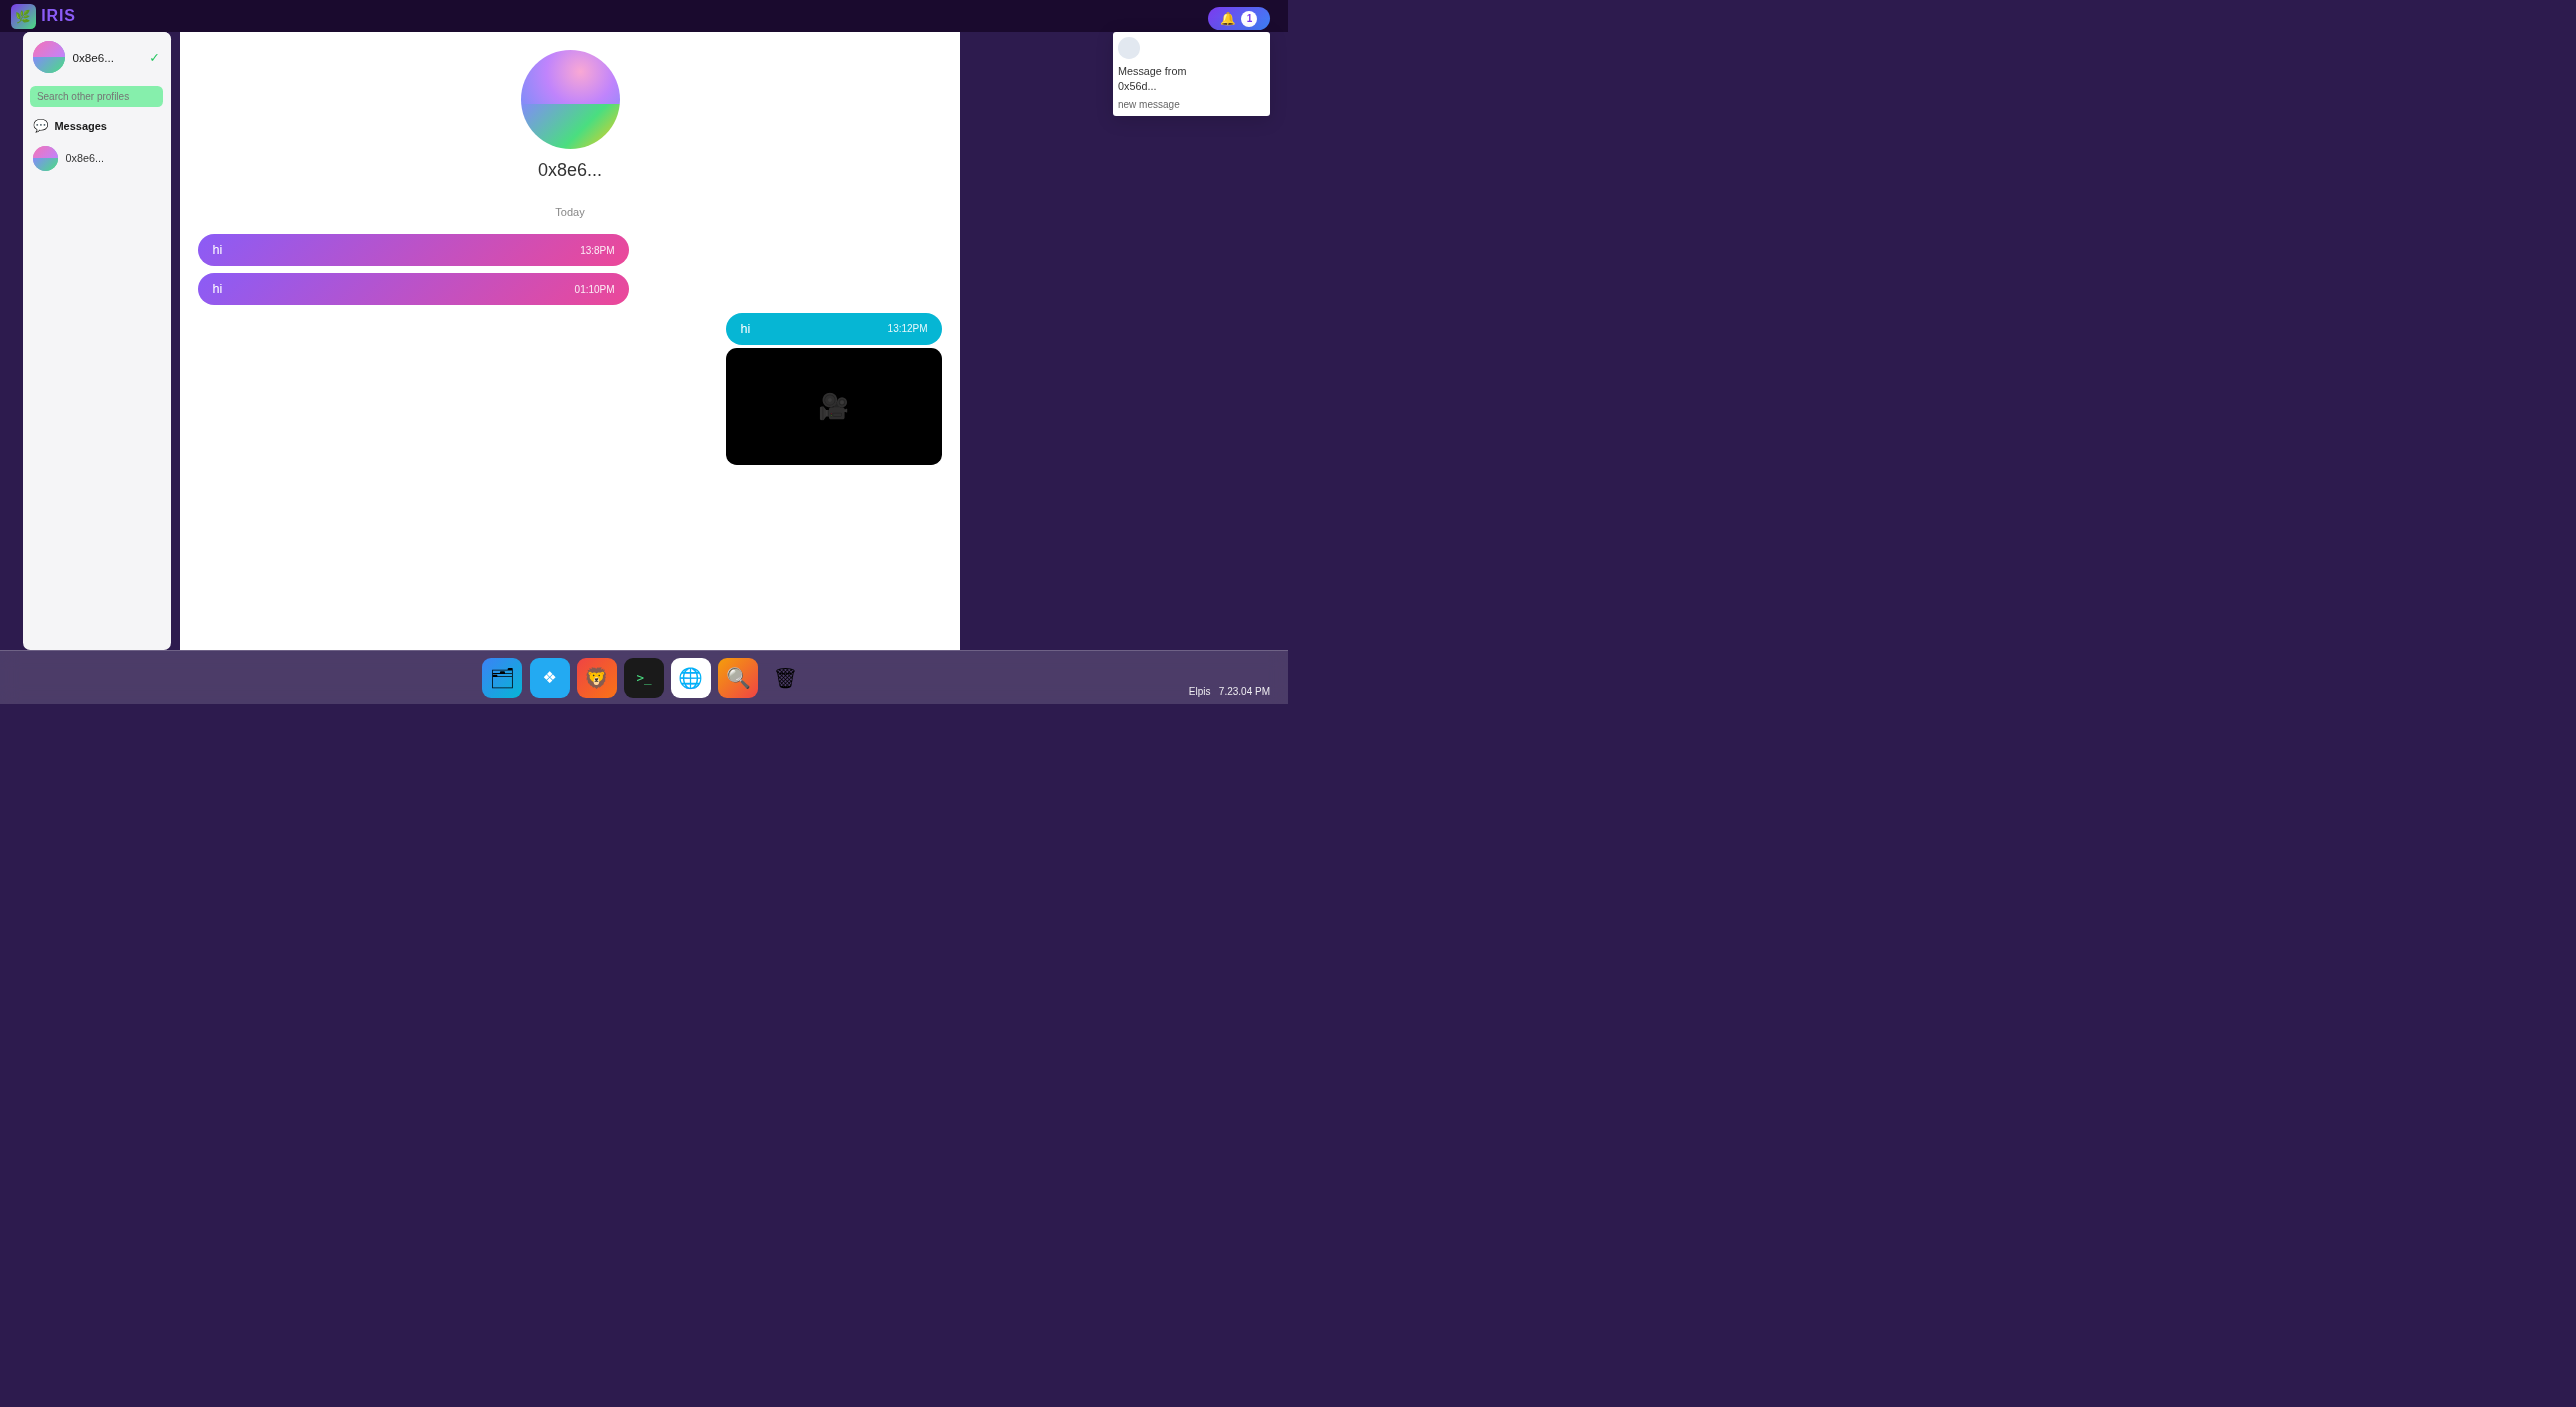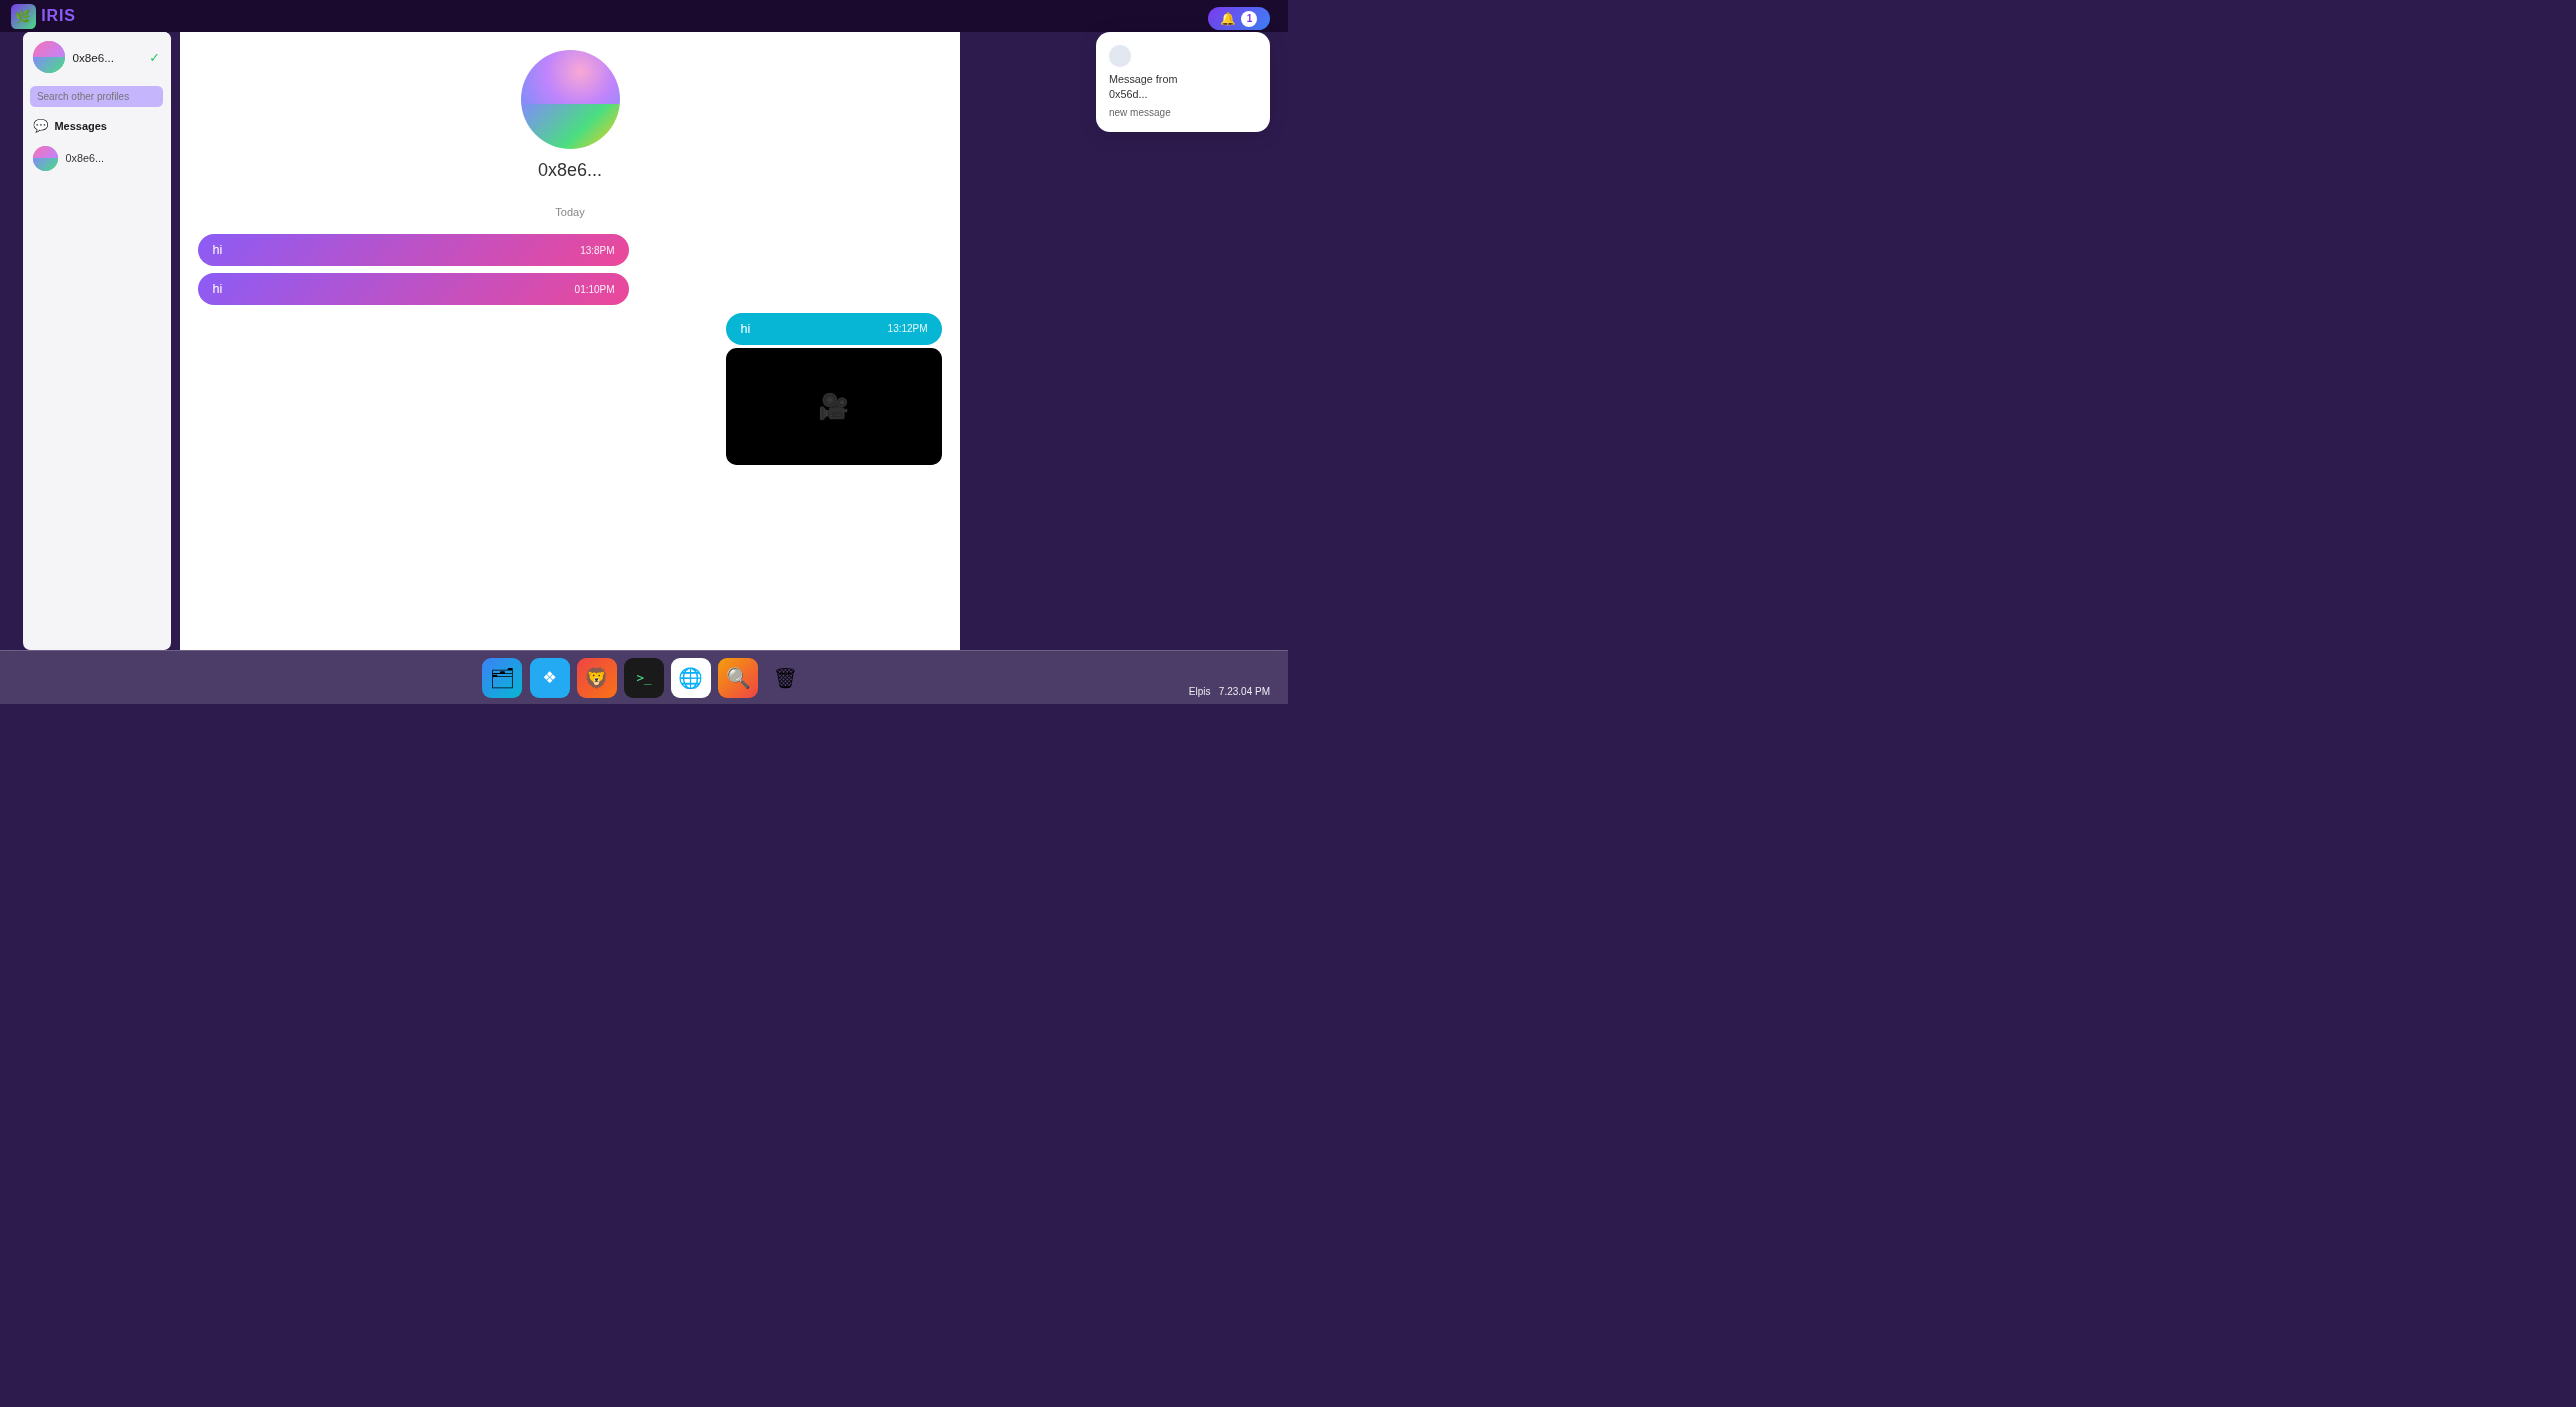--- a/index.html
+++ b/index.html
@@ -125,21 +125,21 @@
     .user-verified {
       color: #22c55e;
       font-size: 12.6px;
     }
 
     
     .search-bar {
       display: flex;
       margin: 3.6px 7.2px;
       gap: 0;
-      background: #c4b5fd;
+      background: #86efac;
       border-radius: 5.4px;
       overflow: hidden;
     }
     .search-input {
       flex: 1;
       border: none;
       background: transparent;
       padding: 5.4px 7.2px;
       font-size: 10px;
       color: #666;
@@ -317,24 +317,24 @@
       font-size: 25px;
       opacity: 0.6;
       color: #c2410c;
     }
 
     
     .notif-panel {
       position: absolute;
       top: 32px;
       right: 18px;
-      width: 174px;
+      width: 157px;
       background: white;
-      border-radius: 14px;
-      padding: 13px;
+      border-radius: 3px;
+      padding: 5px;
       box-shadow: 0 3.6px 18px rgba(0,0,0,0.15);
     }
     .notif-avatar-small {
       width: 21.6px;
       height: 21.6px;
       border-radius: 50%;
       background: #e2e8f0;
       margin-bottom: 5.4px;
     }
     .notif-title {

